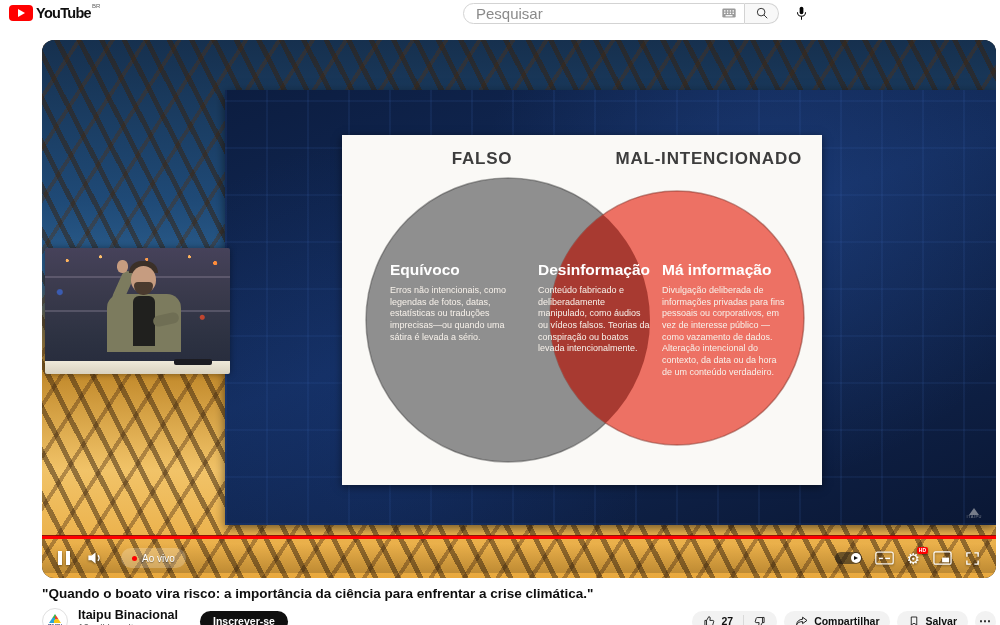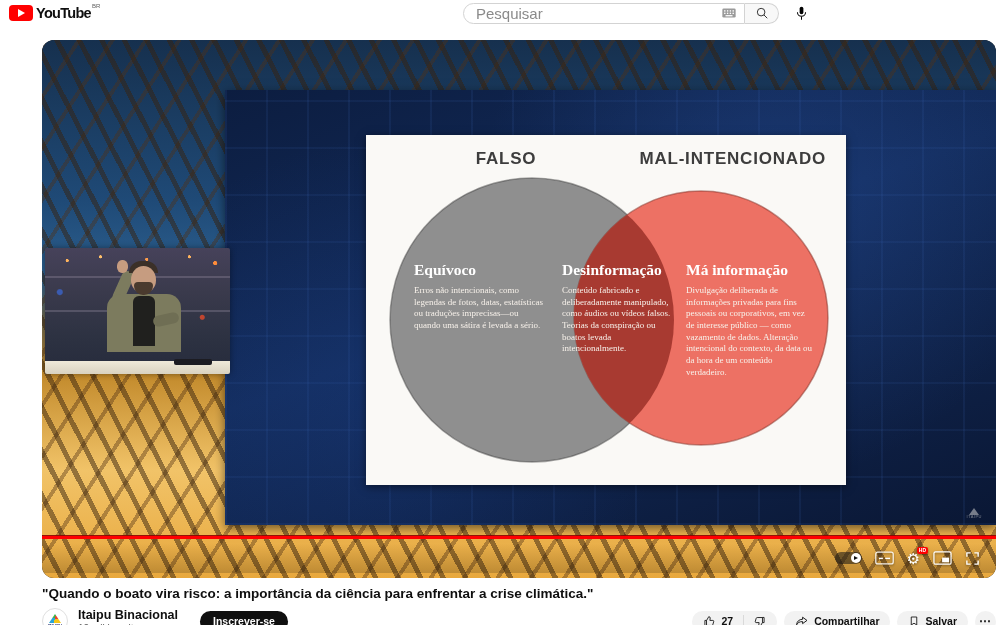--- a/index.html
+++ b/index.html
@@ -39,28 +39,28 @@
       radial-gradient(circle at 70% 25%, rgba(45,90,175,0.30), transparent 45%),
       radial-gradient(circle at 20% 75%, rgba(30,70,150,0.25), transparent 40%),
       repeating-linear-gradient(90deg, rgba(70,120,210,0.10) 0 2px, transparent 2px 41px),
       repeating-linear-gradient(0deg, rgba(70,120,210,0.09) 0 2px, transparent 2px 47px),
       linear-gradient(160deg,#0c1d40 0%, #132c5c 45%, #0a1734 100%);
     box-shadow:0 3px 10px rgba(0,0,0,0.55); }
   .screen-watermark { position:absolute; right:14px; bottom:6px; opacity:0.55; color:#cfcfcf; font-size:9px; line-height:1; text-align:center; }
   .screen-watermark .tri { width:0;height:0;margin:0 auto;border-left:5px solid transparent;border-right:5px solid transparent;border-bottom:7px solid #cfcfcf; }
   .screen-watermark .wm-label { font-size:4px; letter-spacing:0.5px; }
 
-  .slide { position:absolute; left:324px; top:95px; width:480px; height:350px;
+  .slide { position:absolute; left:300px; top:95px; width:480px; height:350px;
     background:#faf9f6; box-shadow:0 2px 8px rgba(0,0,0,0.5); }
   .venn-svg { position:absolute; left:0; top:0; }
   .venn-header { position:absolute; top:14px; font-size:17px; font-weight:bold; color:#3d3d3d;
     letter-spacing:0.8px; text-align:center; }
   .vh-left { left:40px; width:200px; }
   .vh-right { left:230px; width:230px;text-align:right; }
-  .venn-block { position:absolute; color:#fff;font-family:Liberation Serif, serif; }
+  .venn-block { position:absolute; color:#fff; }
   .venn-title { font-weight:bold; font-size:15.5px; margin-bottom:6px; }
   .venn-body { font-size:9px; line-height:1.3; color:#f7f1ea; }
   .vb-equivoco { left:48px; top:126px; width:132px; }
   .vb-desinfo  { left:196px; top:126px; width:114px; }
   .vb-mainfo   { left:320px; top:126px; width:126px; }
 
   
   .interp { position:absolute; left:3px; top:208px; width:185px; height:126px; overflow:hidden;
     border-radius:2px; box-shadow:0 0 6px rgba(0,0,0,0.4);
     background:
@@ -232,20 +232,38 @@
     <div class="interp-arm2"></div>
     <div class="interp-hair"></div>
     <div class="interp-head"></div>
     <div class="interp-beard"></div>
     <div class="interp-desk"></div>
     <div class="interp-laptop"></div>
   </div>
 
   <div class="progress"></div>
   <div class="ctrl-bar">
+    <div class="ctrl-left">
+      <div class="pause-btn">
+          <span></span>
+          <span></span>
+        </div>
+      <div class="vol-btn">
+        <span style="display:flex;">
+          <svg width="19" height="16" viewBox="0 0 24 20">
+              <path d="M3 7v6h4l5 4V3L7 7H3z" fill="#fff"></path>
+              <path d="M15 6.5a5 5 0 0 1 0 7" stroke="#fff" stroke-width="1.8" fill="none"></path>
+            </svg>
+        </span>
+      </div>
+      <div class="live-pill">
+        <span class="live-dot"></span>
+        <span>Ao vivo</span>
+      </div>
+    </div>
     <div class="ctrl-right">
       <div class="autoplay-toggle">
         <div class="autoplay-knob"></div>
       </div>
       <div class="ctrl-icon">
         <span style="display:flex;">
           <svg width="19" height="14" viewBox="0 0 24 17">
               <rect x="1" y="1" width="22" height="15" rx="2.5" fill="none" stroke="#fff" stroke-width="1.6" opacity="0.9"></rect>
               <line x1="5" y1="9" x2="10" y2="9" stroke="#fff" stroke-width="1.8"></line>
               <line x1="13" y1="9" x2="19" y2="9" stroke="#fff" stroke-width="1.8"></line>

